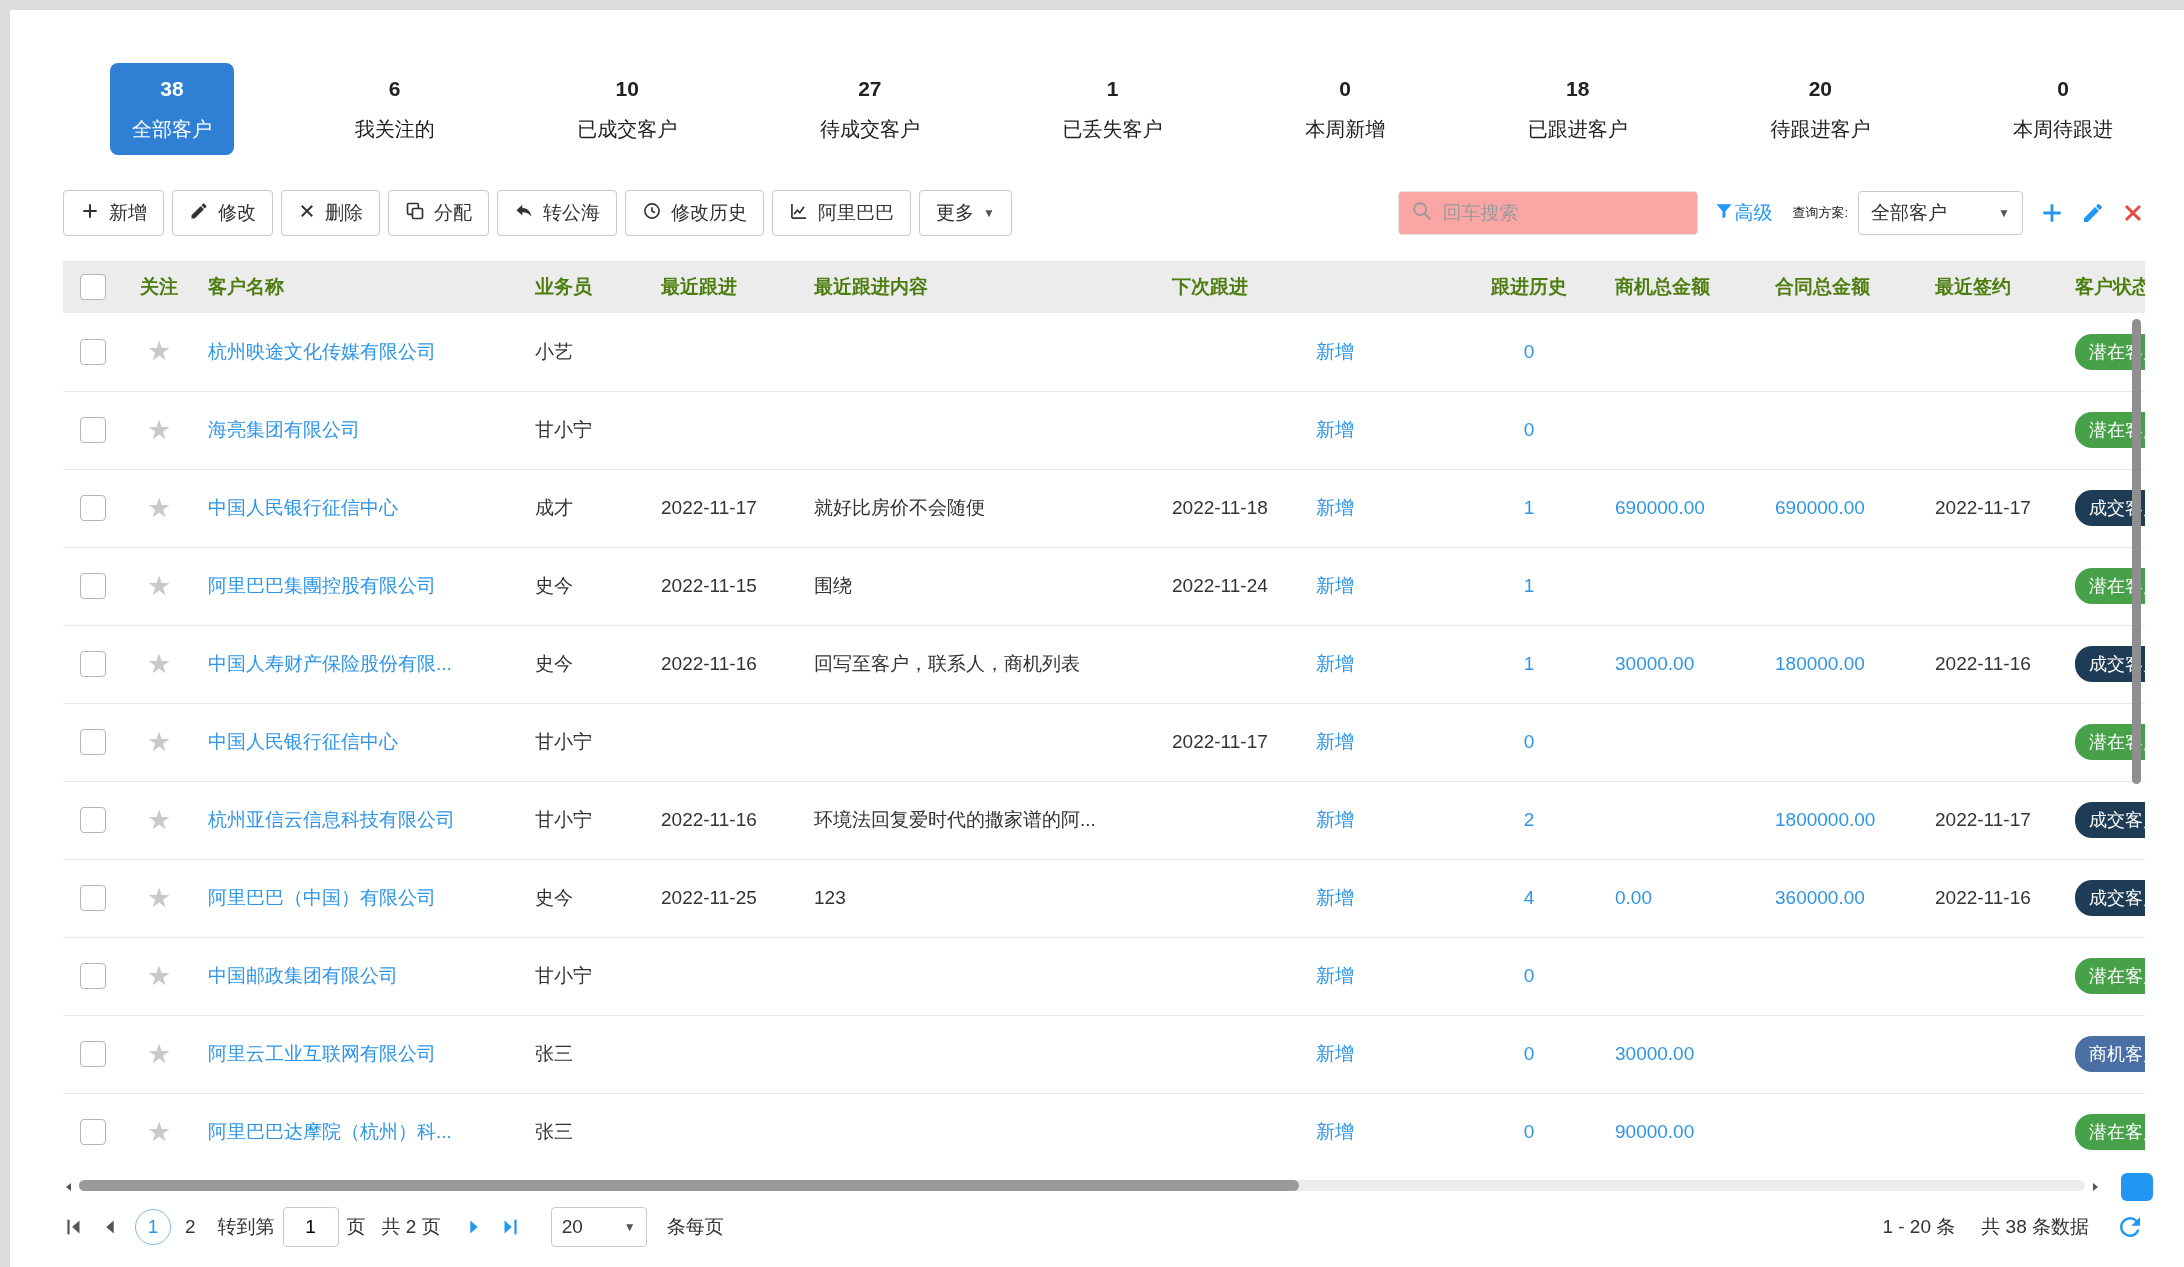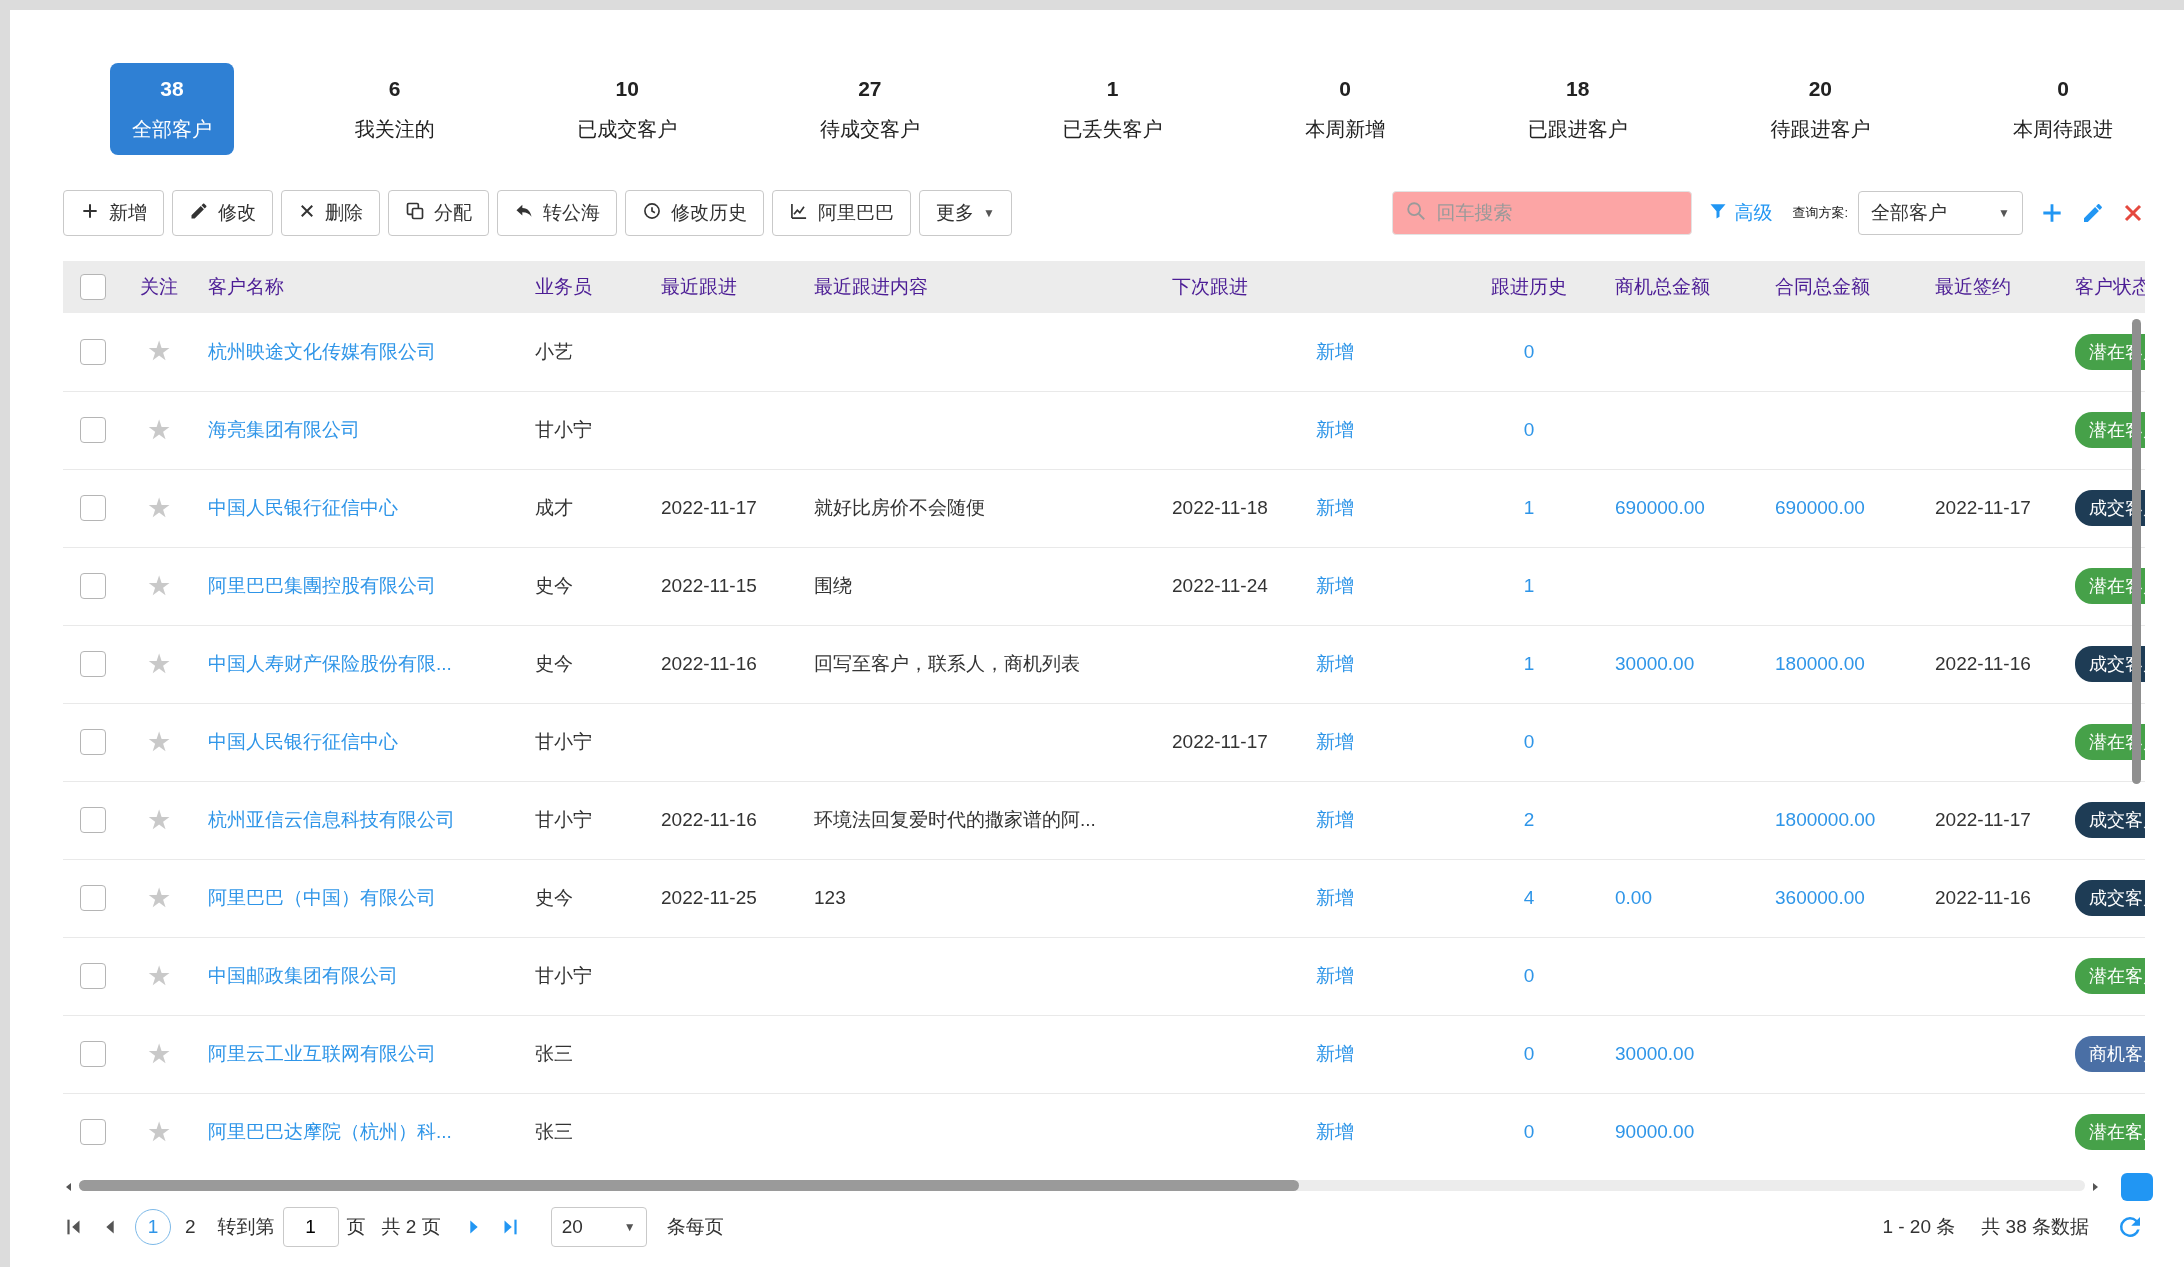--- a/index.html
+++ b/index.html
@@ -28,32 +28,32 @@
   .toolbar { margin-top:35px; display:flex; align-items:center; height:46px; width:2082px; }
   .btn { display:inline-flex; align-items:center; gap:9px; height:46px; padding:0 16px;
          background:#fff; border:1px solid #c9c9c9; border-radius:4px; font-size:19px; color:#333;
          margin-right:8px; cursor:pointer; white-space:nowrap; }
   .caret { font-size:12px; color:#555; }
   .search-group { margin-left:auto; display:flex; align-items:center; }
   .search-box { display:flex; align-items:center; gap:9px; width:300px; height:44px; padding:0 12px;
                 border:1px solid #e3e3e3; border-radius:4px; background:#fca5a5; }
   .search-box input { border:none; outline:none; font-size:19px; width:230px; color:#333; background:transparent; }
   .search-box input::placeholder { color:#9a9a9a; }
-  .advanced { display:flex; align-items:center; gap:6px; margin-left:16px; color:#2196f3; font-size:19px; cursor:pointer; }
+  .advanced { display:flex; align-items:center; gap:0; margin-left:16px; color:#2196f3; font-size:19px; cursor:pointer; }
   .scheme-label { margin-left:20px; font-size:13px; color:#222; white-space:nowrap; }
   .select { display:flex; align-items:center; justify-content:space-between; width:165px; height:44px;
             border:1px solid #c9c9c9; border-radius:4px; padding:0 12px; font-size:19px; margin-left:10px;
             background:#fff; cursor:pointer; }
   .mini-ic { margin-left:16px; cursor:pointer; display:inline-flex; align-items:center; }
 
   
   .table-wrap { margin-top:25px; position:relative; width:2082px; height:910px; overflow:hidden; }
   table { border-collapse:collapse; table-layout:fixed; width:2159px; }
-  thead th { background:#ececec; height:52px; font-size:19px; font-weight:normal; text-align:left;
-             padding:0 13px; color:#4c1d95; white-space:nowrap; overflow:hidden; }
+  thead th { background:#ececec; height:52px; font-size:19px; font-weight:bold; text-align:left;
+             padding:0 13px; color:#4d7c0f; white-space:nowrap; overflow:hidden; }
   tbody td { height:78px; border-bottom:1px solid #e9e9e9; font-size:19px; padding:0 13px;
              white-space:nowrap; overflow:hidden; background:#fff; }
   th.c-cb, td.c-cb, th.c-star, td.c-star, th.c-hist, td.c-hist { text-align:center; padding:0; }
   .lnk { color:#2e95e8; text-decoration:none; cursor:pointer; }
   .cb { display:inline-block; width:26px; height:26px; border:1px solid #b5b5b5; border-radius:4px; background:#fff; vertical-align:middle; cursor:pointer; }
   .star { color:#c9c9c9; font-size:27px; line-height:27px; cursor:pointer; }
   .badge { display:inline-block; padding:6px 14px; border-radius:17px; color:#fff; font-size:18px; white-space:nowrap; }
   .badge.potential  { background:#46a149; }
   .badge.deal       { background:#1e3c55; }
   .badge.opportunity{ background:#4a6fa5; }

